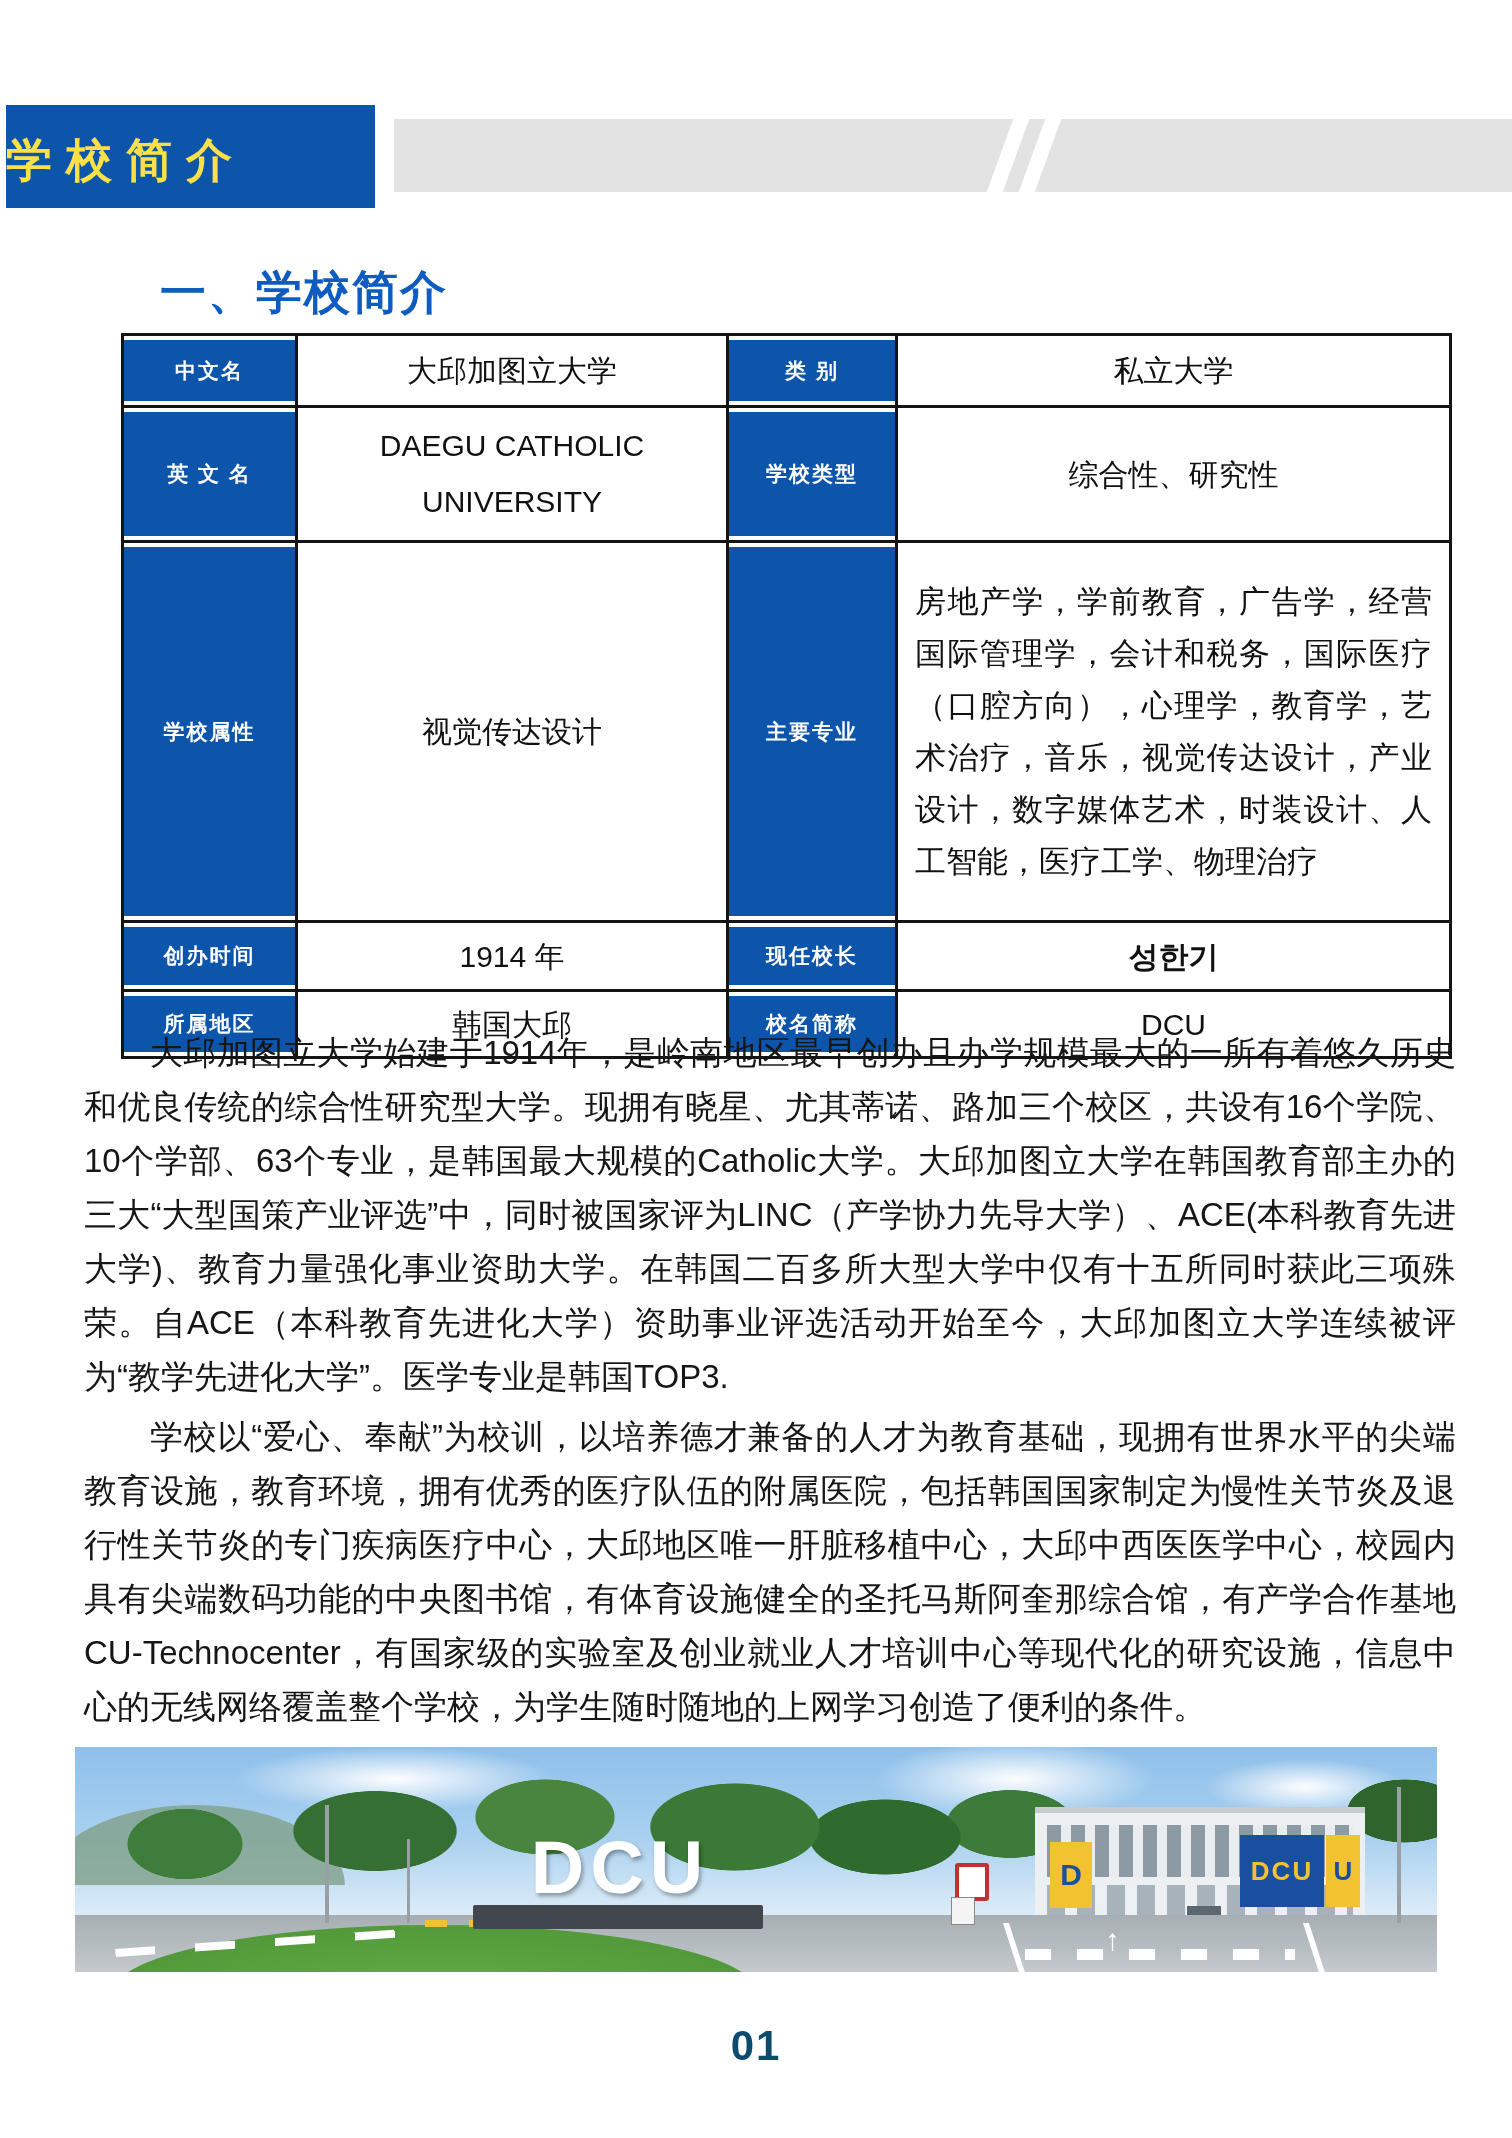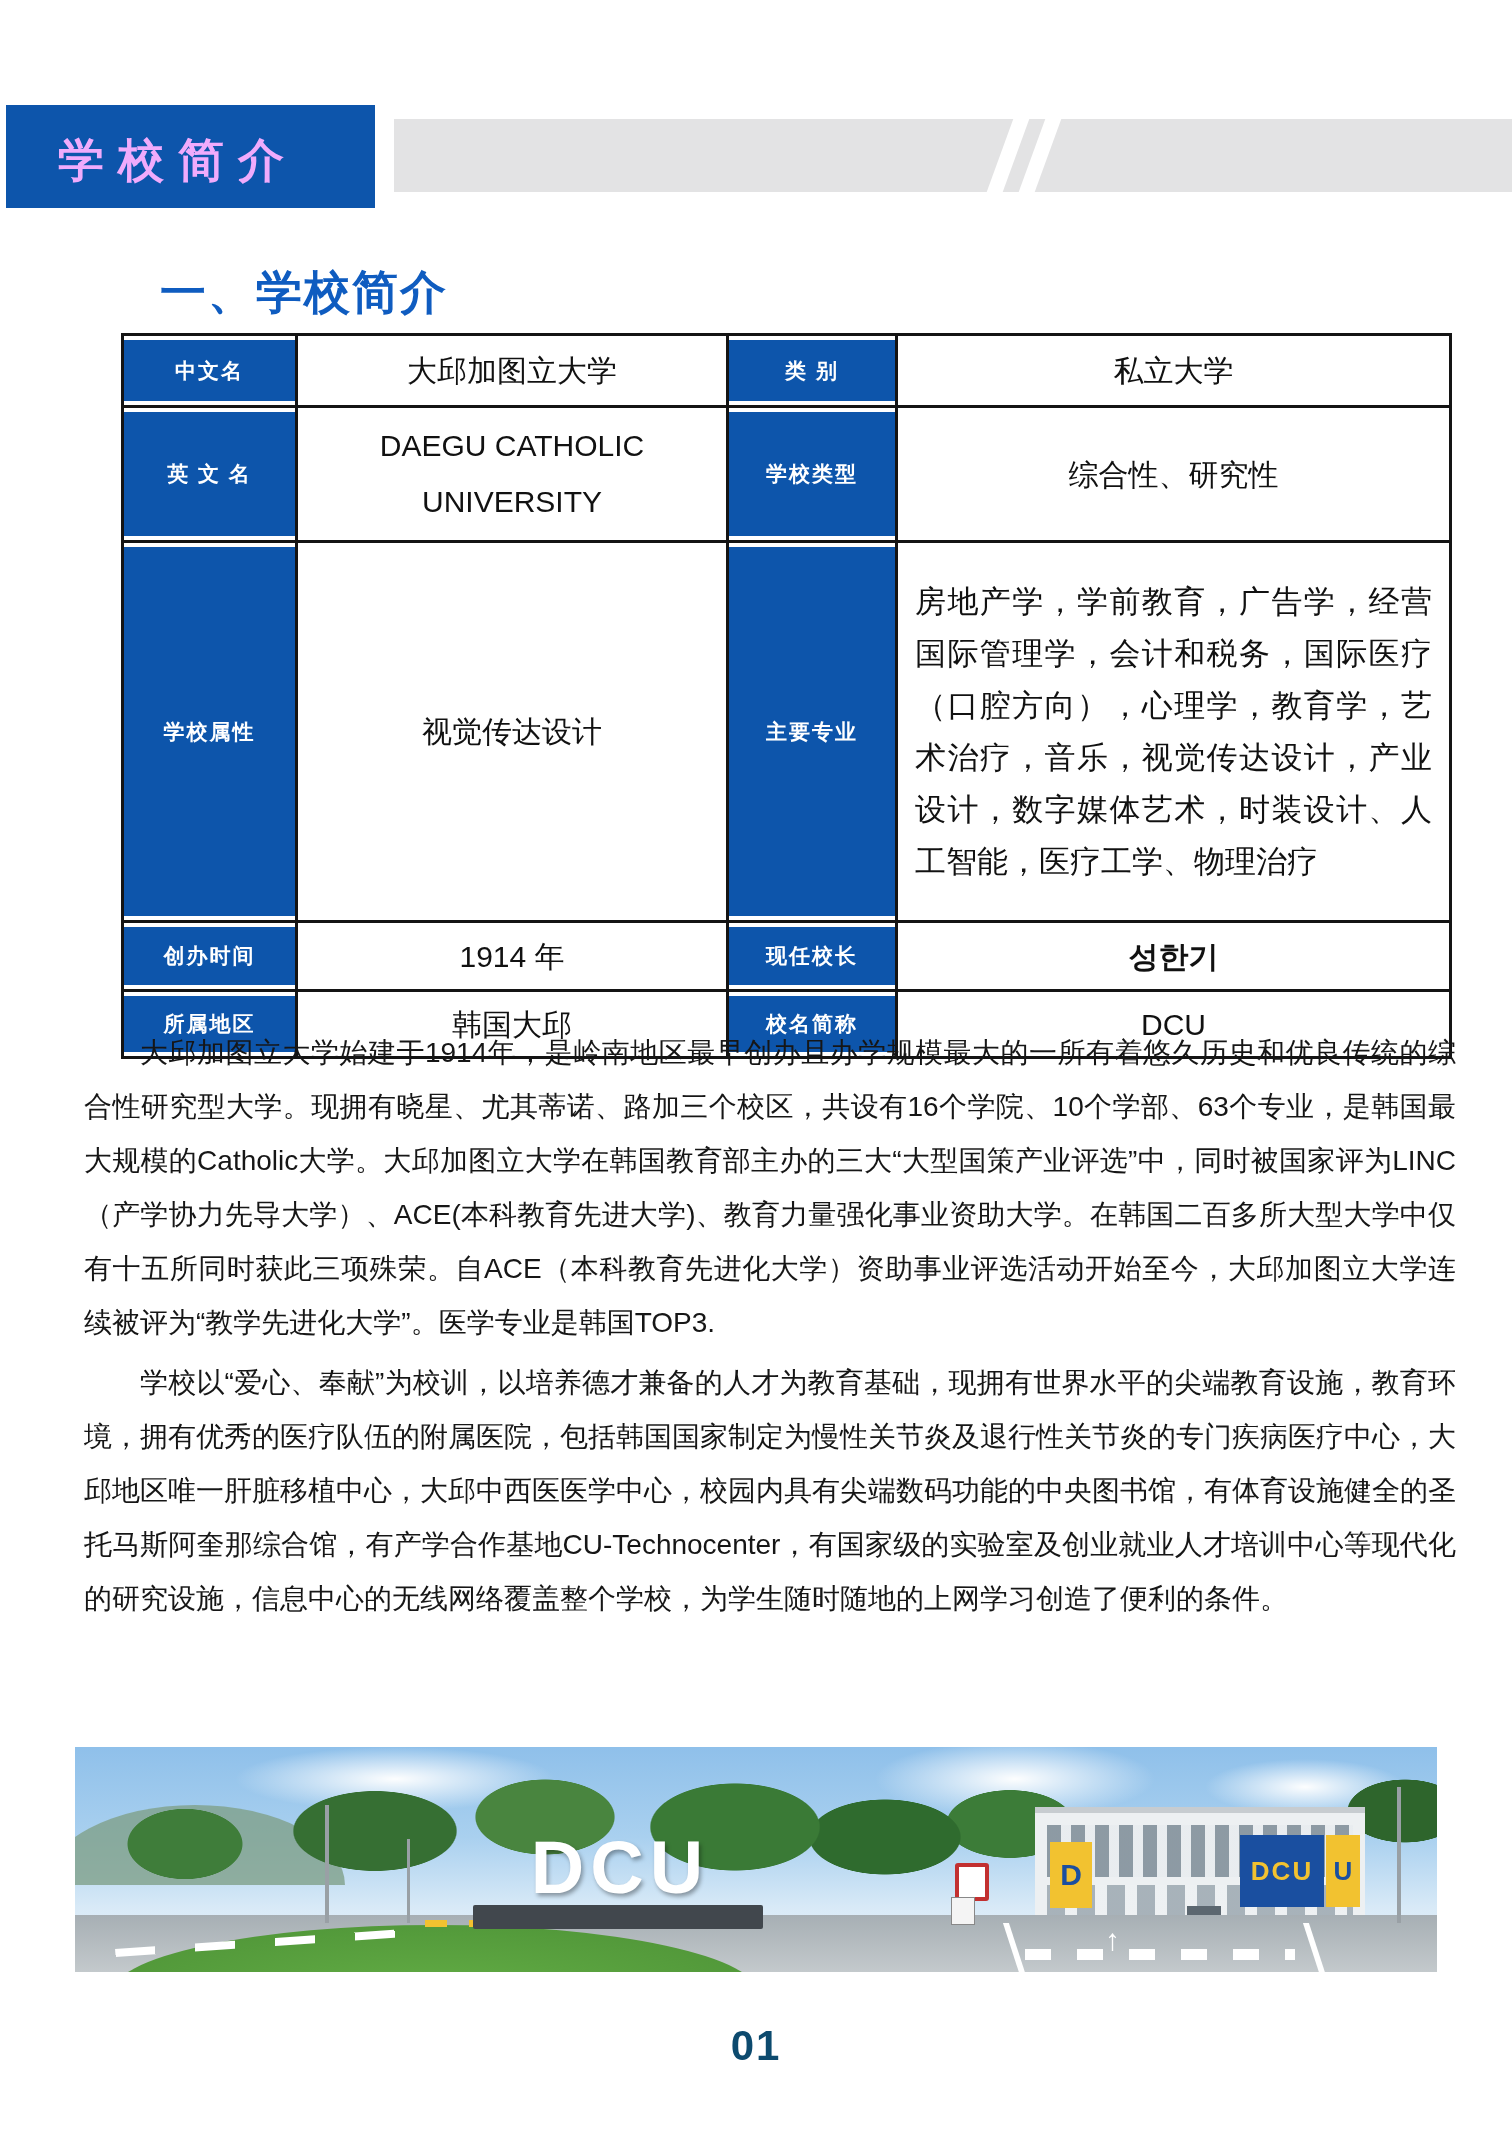--- a/index.html
+++ b/index.html
@@ -11,21 +11,21 @@
   .page{
     position:relative;width:1512px;height:2138px;background:#fff;overflow:hidden;
     font-family:"Liberation Sans","DejaVu Sans",sans-serif;color:#111;
   }
   
   .banner-box{
     position:absolute;left:6px;top:105px;width:369px;height:103px;
     background:var(--primary-blue);display:flex;align-items:center;
   }
   .banner-box .t{
-    color:#f0abfc;font-size:46px;font-weight:bold;letter-spacing:14px;padding-left:52px;white-space:nowrap;margin-top:8px;
+    color:#fde047;font-size:46px;font-weight:bold;letter-spacing:14px;white-space:nowrap;margin-top:8px;
   }
   .gray-bar{
     position:absolute;left:394px;right:0;top:119px;height:73px;
     background:var(--bar-gray);overflow:hidden;
   }
   .slash{
     position:absolute;top:-12px;bottom:-12px;width:16px;background:#fff;transform:skewX(-20deg);
   }
   
   .section-title{
@@ -49,21 +49,21 @@
     color:#fff;font-weight:bold;font-size:21px;letter-spacing:2px;
     display:flex;align-items:center;justify-content:center;white-space:pre;
   }
   td.vc{font-size:30px;color:#111;text-align:center;padding:7px 14px;line-height:1.5;}
   td.vc.pre{white-space:pre-line;line-height:56px;}
   td.vc.major{text-align:justify;line-height:52px;font-size:31px;padding:0 17px;}
   td.vc.bold{font-weight:bold;}
   
   .body-text{position:absolute;left:84px;top:1026px;width:1372px;}
   .body-text p{
-    margin:0 0 6px 0;font-size:28px;line-height:54px;color:#161616;
+    margin:0 0 6px 0;font-size:33px;line-height:54px;color:#161616;
     text-align:justify;text-indent:2em;
   }
   
   .photo{
     position:absolute;left:75px;top:1747px;width:1362px;height:225px;overflow:hidden;
     background:linear-gradient(#8fc0ea 0%,#a9d0ef 40%,#d9eaf7 72%,#e9f2fa 100%);
   }
   .photo .abs{position:absolute;}
   .cloud{background:radial-gradient(ellipse closest-side,rgba(255,255,255,.98),rgba(255,255,255,0));}
   .trees{

